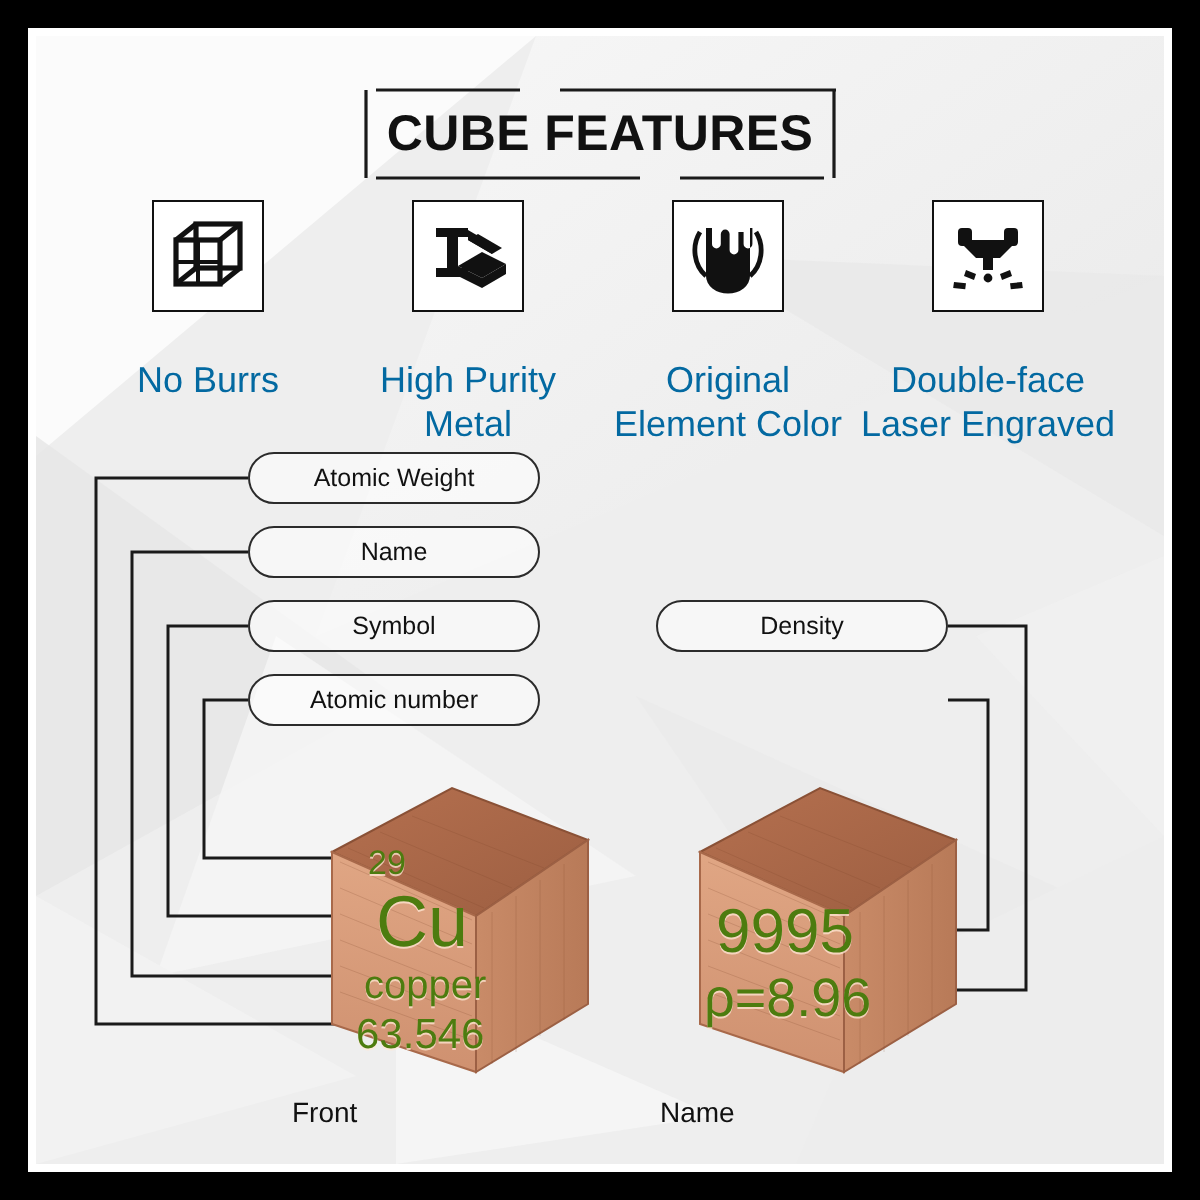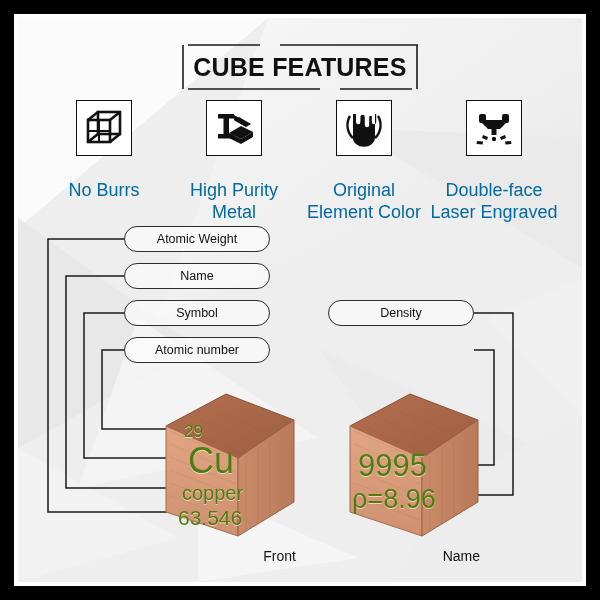--- a/index.html
+++ b/index.html
@@ -63,21 +63,21 @@
     display:flex;align-items:center;justify-content:center;
     font-size:12.5px;color:#111;box-sizing:border-box;
   }
 
   
   .wires{position:absolute;left:0;top:0;width:564px;height:564px;pointer-events:none;}
 
   
   .cube{position:absolute;width:150px;height:160px;}
   .cap{
-    position:absolute;width:150px;text-align:right;
+    position:absolute;width:150px;text-align:left;
     font-size:14px;color:#111;
   }
   .engrave{
     position:absolute;color:#4d7c0f;font-weight:normal;
     text-shadow:0 1px 0 rgba(255,232,214,.75);
     white-space:nowrap;
   }
 </style>
 </head>
 <body>

